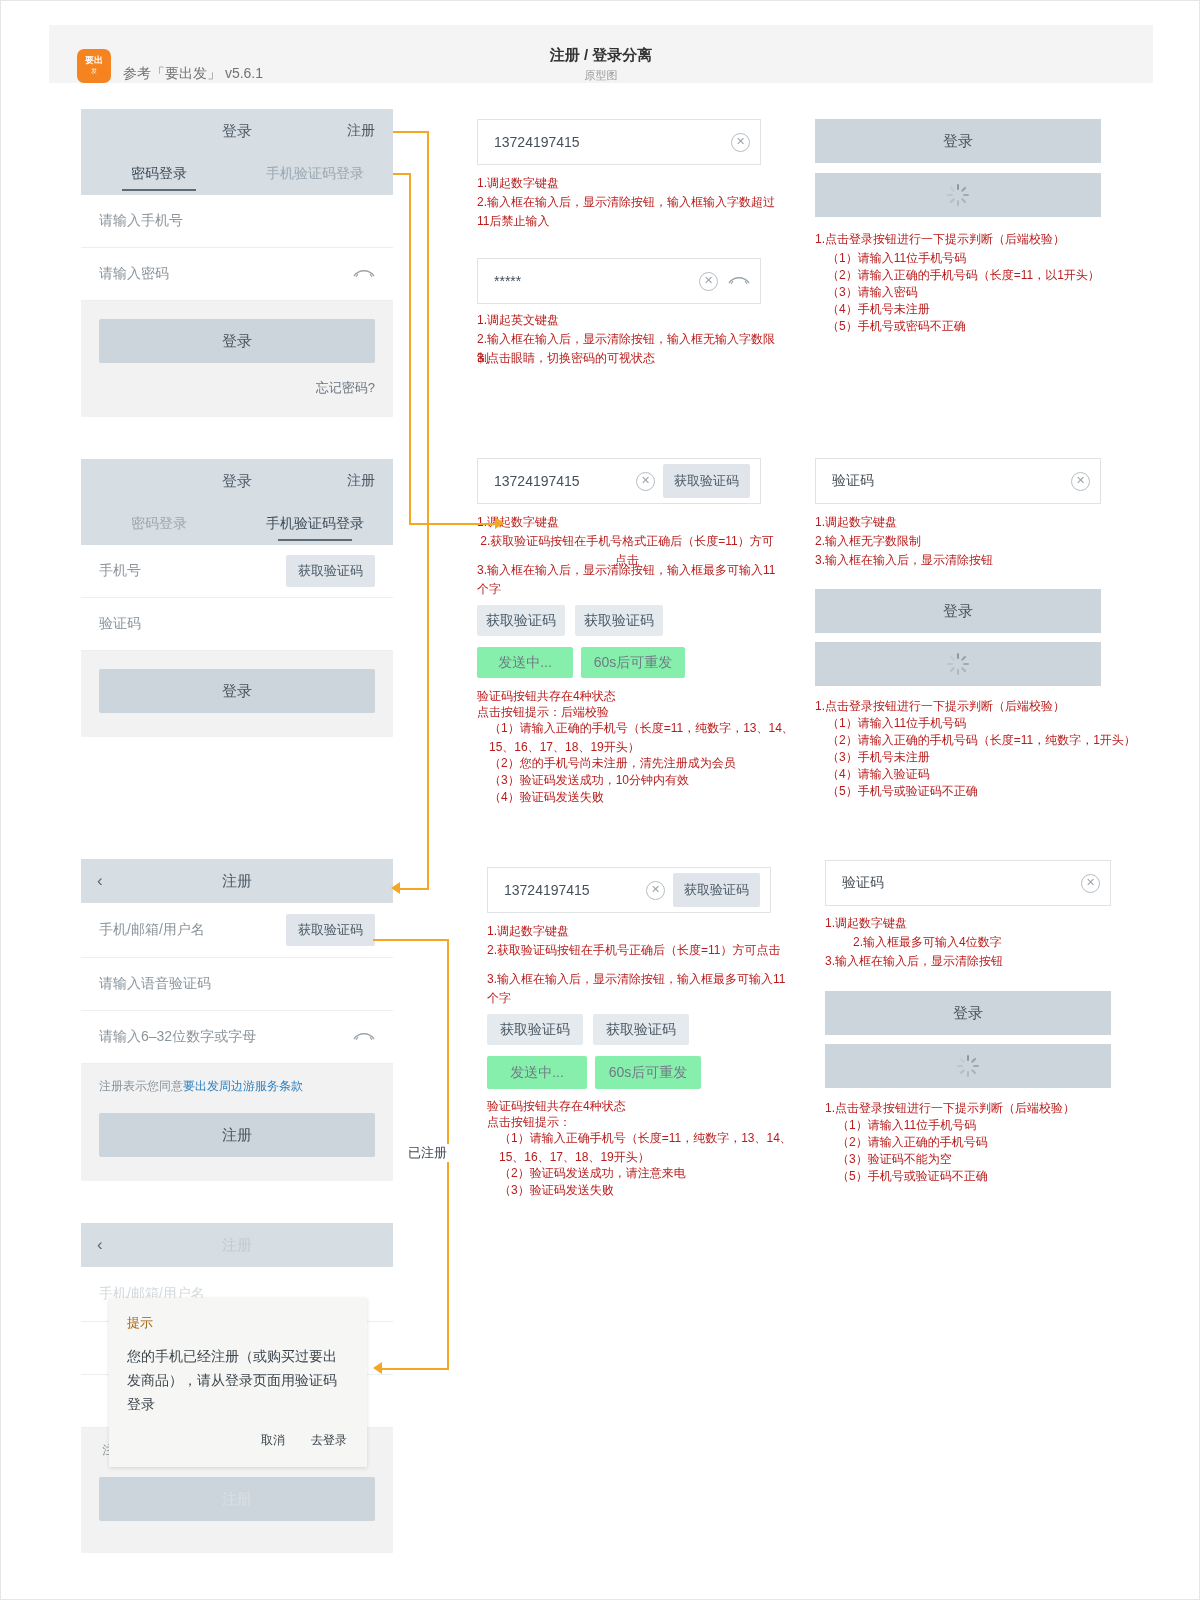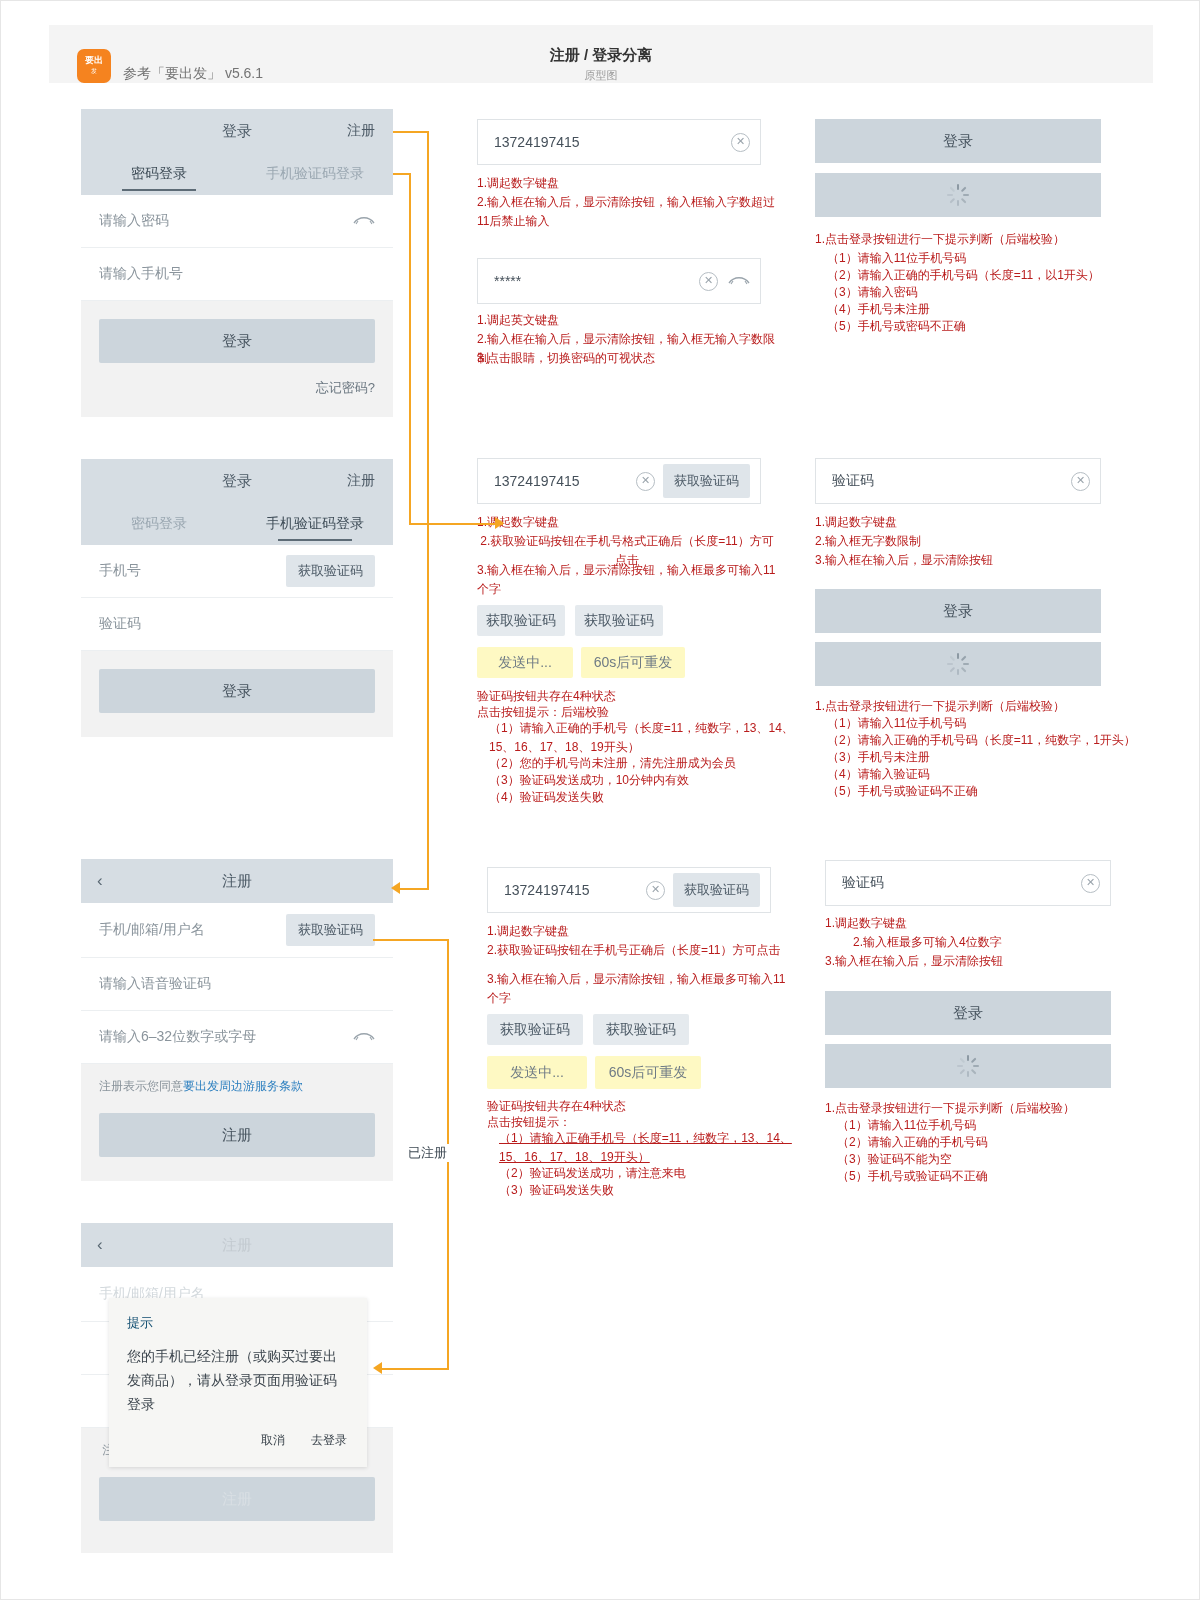--- a/index.html
+++ b/index.html
@@ -250,21 +250,21 @@
   .state-btn {
     position: absolute;
     background: #e5eaee;
     color: #4c5a66;
     font-size: 14px;
     display: flex;
     align-items: center;
     justify-content: center;
     border-radius: 2px;
   }
-  .state-btn.light { background: #fef9c3; color: #6f7b85; }
+  .state-btn.light { background: #86efac; color: #6f7b85; }
 
   
   .ar { position: absolute; background: #f5a623; }
   .ar.h { height: 2px; }
   .ar.v { width: 2px; }
   .arrow-head {
     position: absolute;
     width: 0; height: 0;
     border-top: 6px solid transparent;
     border-bottom: 6px solid transparent;
@@ -280,21 +280,21 @@
 
   
   .modal {
     position: absolute;
     width: 258px;
     background: #f6f6f4;
     box-shadow: 0 1px 4px rgba(0,0,0,.12);
     box-sizing: border-box;
     padding: 16px 18px 0 18px;
   }
-  .modal .m-title { font-size: 13px; color: #0c4a6e; margin-bottom: 12px; }
+  .modal .m-title { font-size: 13px; color: #a16207; margin-bottom: 12px; }
   .modal .m-body { font-size: 14px; color: #3c454d; line-height: 24px; }
   .modal .m-actions {
     display: flex;
     justify-content: flex-end;
     gap: 26px;
     padding: 16px 2px 18px 0;
     font-size: 12px;
     color: #3c454d;
   }
   .dim-text { color: #c3cad0; }
@@ -317,32 +317,32 @@
   </div>
 
   <div class="mock" style="left:80px; top:108px;">
     <div class="mock-bar">
       <span>登录</span>
       <span class="right-link">注册</span>
     </div>
     <div class="tabs">
       <div class="tab active">密码登录</div>
       <div class="tab">手机验证码登录</div>
+    </div>
+    <div class="field">
+      <span class="grow">请输入手机号</span>
     </div>
     <div class="field">
       <span class="grow">请输入密码</span>
       <span class="eye">
         <svg width="22" height="12" viewBox="0 0 22 12">
             <path d="M1 9 C6 2, 16 2, 21 9" fill="none" stroke="#9aa4ac" stroke-width="1.3"></path>
             <path d="M3 10 L5 7 M19 10 L17 7" stroke="#9aa4ac" stroke-width="1.1"></path>
           </svg>
       </span>
-    </div>
-    <div class="field">
-      <span class="grow">请输入手机号</span>
     </div>
     <div class="big-btn">登录</div>
     <div class="forgot">忘记密码?</div>
   </div>
 
   <div class="mock" style="left:80px; top:458px;">
     <div class="mock-bar">
       <span>登录</span>
       <span class="right-link">注册</span>
     </div>
@@ -463,21 +463,21 @@
   <div class="note" style="left:486px; top:940px;">2.获取验证码按钮在手机号正确后（长度=11）方可点击</div>
   <div class="note" style="left:486px; top:969px;">3.输入框在输入后，显示清除按钮，输入框最多可输入11个字</div>
 
   <div class="state-btn" style="left:486px; top:1013px; width:96px; height:31px;">获取验证码</div>
   <div class="state-btn" style="left:592px; top:1013px; width:96px; height:31px;">获取验证码</div>
   <div class="state-btn light" style="left:486px; top:1055px; width:100px; height:33px;">发送中...</div>
   <div class="state-btn light" style="left:594px; top:1055px; width:106px; height:33px;">60s后可重发</div>
 
   <div class="note wide" style="left:486px; top:1096px;">验证码按钮共存在4种状态</div>
   <div class="note wide" style="left:486px; top:1112px;">点击按钮提示：</div>
-  <div class="note wide note-indent" style="left:486px; top:1128px;text-decoration:underline;">（1）请输入正确手机号（长度=11，纯数字，13、14、15、16、17、18、19开头）</div>
+  <div class="note wide note-indent" style="left:486px; top:1128px;">（1）请输入正确手机号（长度=11，纯数字，13、14、15、16、17、18、19开头）</div>
   <div class="note wide note-indent" style="left:486px; top:1163px;">（2）验证码发送成功，请注意来电</div>
   <div class="note wide note-indent" style="left:486px; top:1180px;">（3）验证码发送失败</div>
 
   <div class="rbtn" style="left:814px; top:118px;">登录</div>
   <div class="rbtn" style="left:814px; top:172px;">
     <span class="spinner">
       <i style="transform:rotate(0deg);opacity:1"></i>
         <i style="transform:rotate(45deg);opacity:.85"></i>
       <i style="transform:rotate(90deg);opacity:.7"></i>
         <i style="transform:rotate(135deg);opacity:.55"></i>

